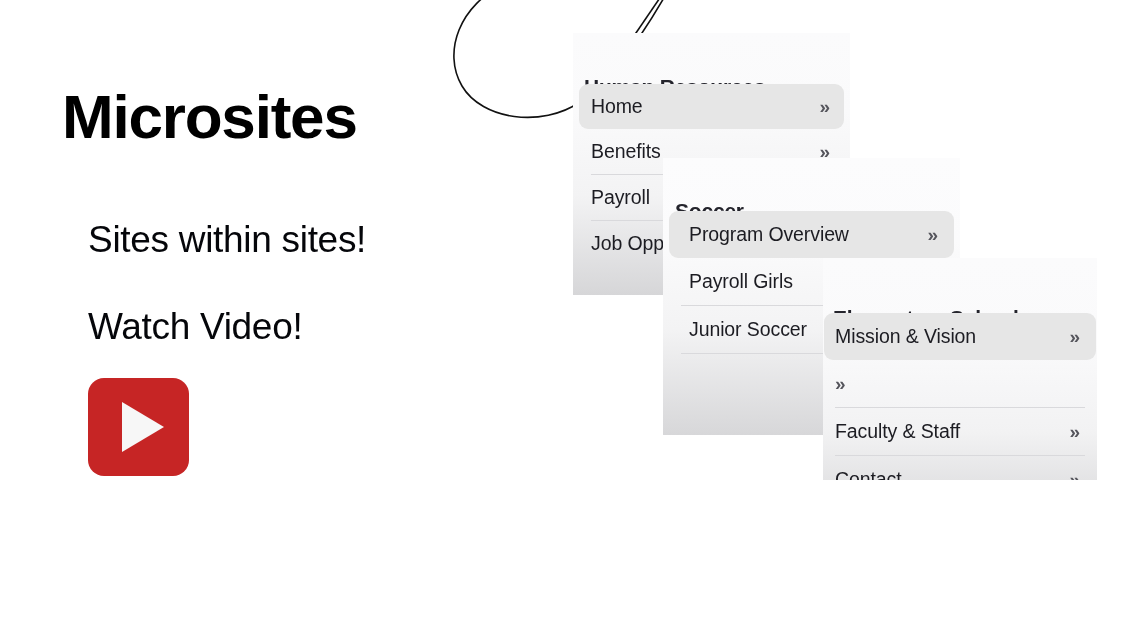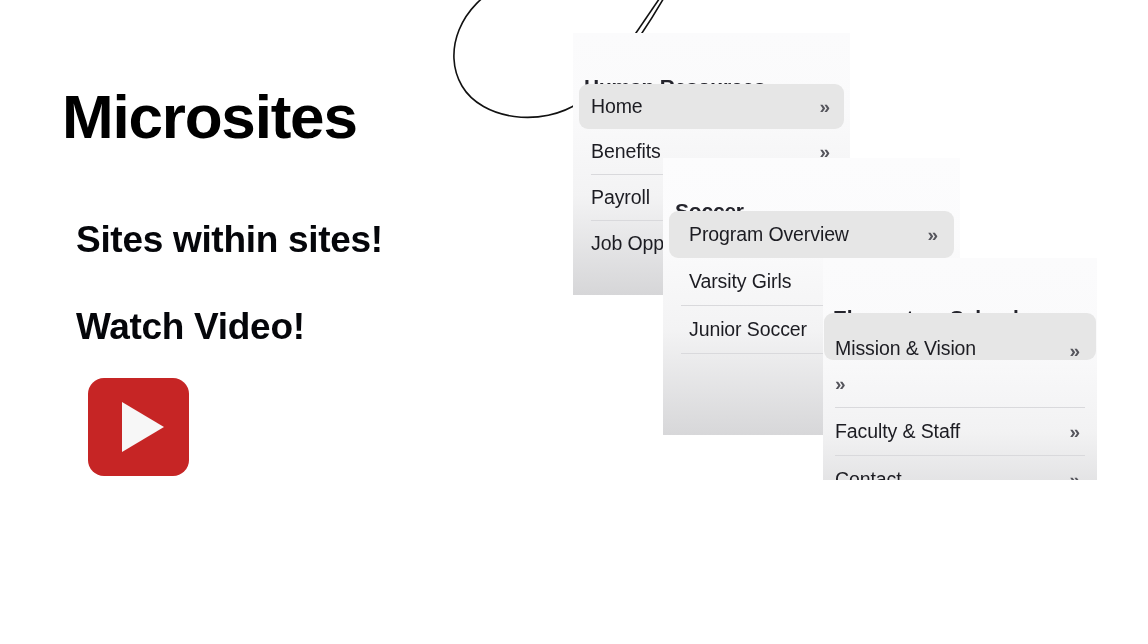--- a/index.html
+++ b/index.html
@@ -61,23 +61,23 @@
     top: 84px;
     font-size: 62px;
     font-weight: 700;
     letter-spacing: -1.2px;
     color: #000000;
     line-height: 1.05;
     white-space: nowrap;
   }
   .lede {
     position: absolute;
-    left: 76px;
+    left: 88px;
     font-size: 37px;
-    font-weight: 700;
+    font-weight: 400;
     color: #05060a;
     letter-spacing: -0.3px;
     white-space: nowrap;
   }
   #lede-1 { top: 219px; }
   #lede-2 { top: 306px; }
 
   #play-button {
     position: absolute;
     left: 88px;
@@ -184,21 +184,21 @@
     top: 258px;
     width: 274px;
     height: 272px;
     z-index: 3;
     background: linear-gradient(to bottom, #fbfbfc 0%, #fafafb 32%, #f2f2f3 64%, #d5d5d7 100%);
   }
   #panel-elem .panel-title { position: absolute; left: 10px; top: 48px; }
   #panel-elem .rows { position: absolute; left: 1px; top: 55px; width: 272px; }
   #panel-elem .menu-item { height: 47px; padding: 0 16px 0 11px; }
   #panel-elem .menu-sep { margin: 0 11px; }
-  #panel-elem .menu-item.highlight { border-radius: 9px; align-items: flex-end; }
+  #panel-elem .menu-item.highlight { border-radius: 9px; }
 </style>
 </head>
 <body>
 
 <div id="stage">
 
   <svg id="deco-top" class="deco" viewBox="0 0 300 160" fill="none" xmlns="http://www.w3.org/2000/svg">
     <path d="M 75 -10 C 30 10, 12 58, 32 92 C 52 126, 112 134, 150 108 C 178 88, 210 48, 244 -14" stroke="#111111" stroke-width="1.6" fill="none"></path>
     <path d="M 238 -8 L 178 80" stroke="#111111" stroke-width="1.6" fill="none"></path>
   </svg>
@@ -248,21 +248,21 @@
   </div>
 
   <div id="panel-soccer" class="menu-panel">
     <div class="panel-title">Soccer</div>
     <div class="rows">
         <div class="menu-item highlight">
           <span>Program Overview</span>
           <span class="chev">»</span>
         </div>
         <div class="menu-item">
-          <span>Varsity Girls</span>
+          <span>Payroll Girls</span>
           <span class="chev"></span>
         </div>
         <div class="menu-sep"></div>
         <div class="menu-item">
           <span>Junior Soccer</span>
           <span class="chev"></span>
         </div>
         <div class="menu-sep"></div>
       </div>
   </div>

